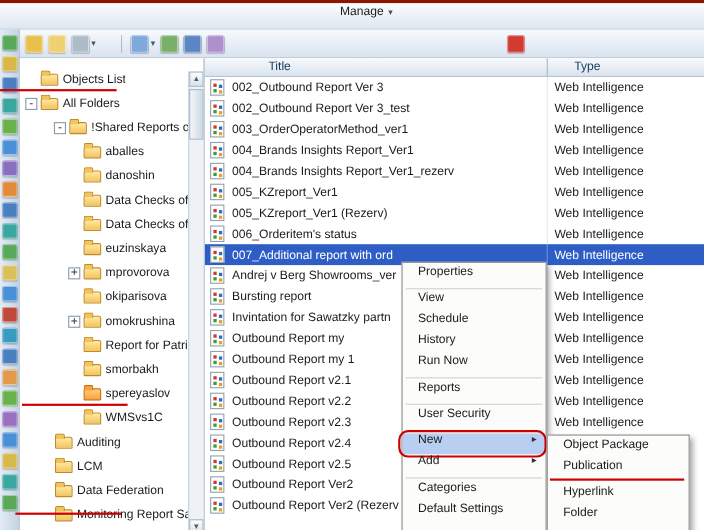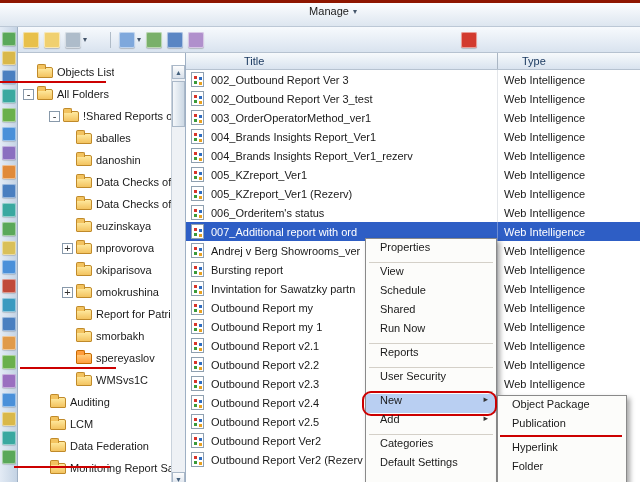--- a/index.html
+++ b/index.html
@@ -442,21 +442,21 @@
       </div>
       <div class="menu-row">
         <span>View</span>
 
       </div>
       <div class="menu-row">
         <span>Schedule</span>
 
       </div>
       <div class="menu-row">
-        <span>Shared</span>
+        <span>History</span>
 
       </div>
       <div class="menu-row is-sep_after">
         <span>Run Now</span>
 
       </div>
       <div class="menu-row is-sep_after">
         <span>Reports</span>
 
       </div>

